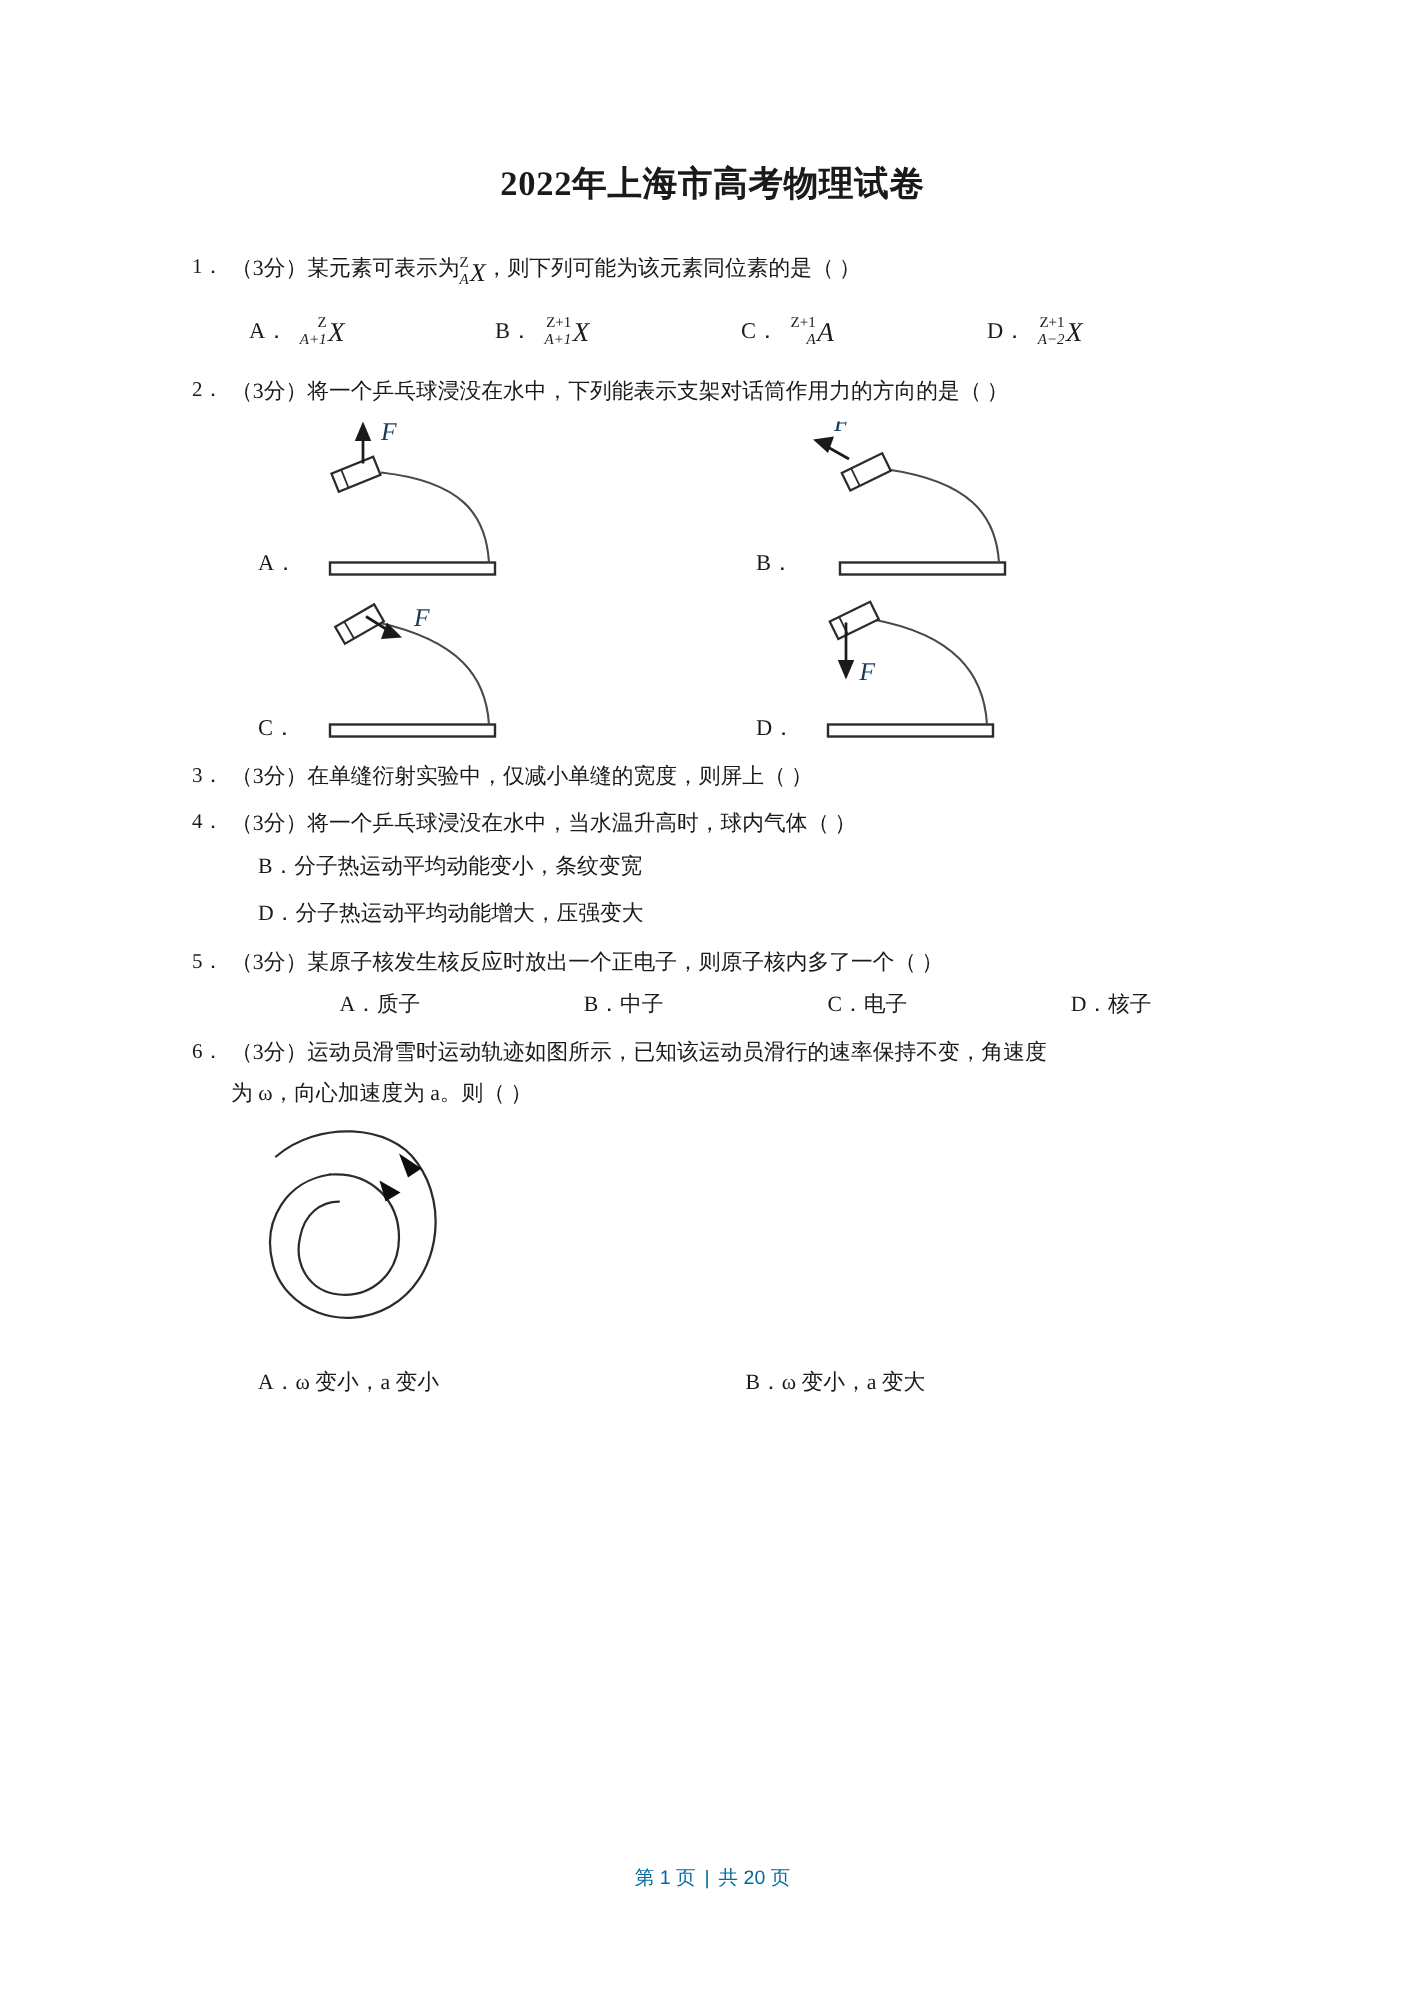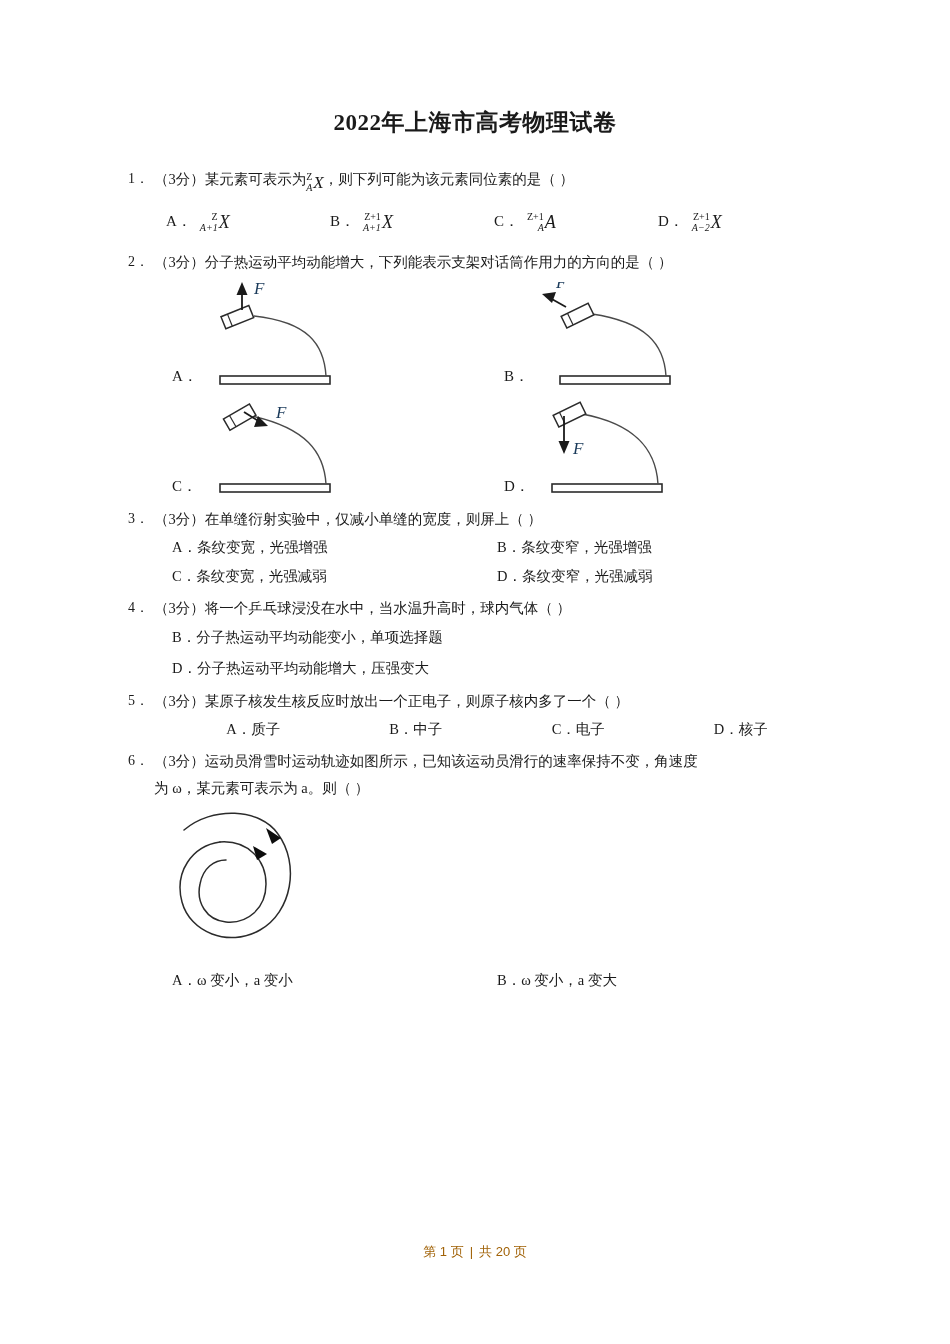--- a/index.html
+++ b/index.html
@@ -175,21 +175,21 @@
   }
 
   
   .footer {
     position: absolute;
     left: 0;
     top: 1243px;
     width: 950px;
     text-align: center;
     font-size: 13px;
-    color: #a16207;
+    color: #0369a1;
     font-family: "Liberation Sans", sans-serif;
   }
   .footer .sep { padding: 0 6px; }
 </style>
 </head>
 <body>
 
 <div class="page">
 
   <div class="content">
@@ -217,21 +217,21 @@
         </div>
         <div class="opt">
           <span class="opt-letter">D．</span>
           <span class="iso"><span class="pre"><span class="sup">Z+1</span><span class="sub">A−2</span></span><span class="sym">X</span></span>
         </div>
       </div>
     </div>
 
     <div class="question">
       <div class="q-stem">
-        <span class="q-num">2．</span><span>（3分）</span><span>分子热运动平均动能增大，下列能表示支架对话筒作用力的方向的是（      ）</span>
+        <span class="q-num">2．</span><span>（3分）</span><span>将一个乒乓球浸没在水中，下列能表示支架对话筒作用力的方向的是（      ）</span>
       </div>
 
       <div class="fig-grid">
 
         <div class="fig-cell">
           <span class="fig-label">A．</span>
           <svg class="fig-svg" width="210" height="110" viewBox="0 0 210 110">
 
             <rect x="22" y="94" width="110" height="8" fill="#ffffff" stroke="#2b2b2b" stroke-width="1.6"></rect>
 
@@ -296,55 +296,49 @@
           </svg>
         </div>
 
       </div>
     </div>
 
     <div class="question">
       <div class="q-stem">
         <span class="q-num">3．</span><span>（3分）</span><span>在单缝衍射实验中，仅减小单缝的宽度，则屏上（      ）</span>
       </div>
-      <div class="opts-2col">
-        <div class="opt">A．条纹变宽，光强增强</div>
-        <div class="opt">B．条纹变窄，光强增强</div>
-        <div class="opt">C．条纹变宽，光强减弱</div>
-        <div class="opt">D．条纹变窄，光强减弱</div>
-      </div>
     </div>
 
     <div class="question">
       <div class="q-stem">
         <span class="q-num">4．</span><span>（3分）</span><span>将一个乒乓球浸没在水中，当水温升高时，球内气体（      ）</span>
       </div>
       <div class="opts-1col">
-        <div>B．分子热运动平均动能变小，单项选择题</div>
+        <div>B．分子热运动平均动能变小，条纹变宽</div>
         <div>D．分子热运动平均动能增大，压强变大</div>
       </div>
     </div>
 
     <div class="question">
       <div class="q-stem">
         <span class="q-num">5．</span><span>（3分）</span><span>某原子核发生核反应时放出一个正电子，则原子核内多了一个（      ）</span>
       </div>
       <div class="opts-4col">
         <div class="opt">A．质子</div>
         <div class="opt">B．中子</div>
         <div class="opt">C．电子</div>
         <div class="opt">D．核子</div>
       </div>
     </div>
 
     <div class="question">
       <div class="q-stem">
         <span class="q-num">6．</span><span>（3分）</span><span>运动员滑雪时运动轨迹如图所示，已知该运动员滑行的速率保持不变，角速度</span>
       </div>
-      <div class="q-cont">为 ω，某元素可表示为 a。则（      ）</div>
+      <div class="q-cont">为 ω，向心加速度为 a。则（      ）</div>
 
       <div class="spiral-wrap">
         <svg width="190" height="150" viewBox="0 0 190 150">
 
           <path d="M16,22 C44,-2 92,0 110,26 C132,56 124,104 92,122 C60,140 22,124 14,94 C6,64 24,38 52,34" fill="none" stroke="#2b2b2b" stroke-width="1.5" stroke-linecap="round"></path>
 
           <path d="M52,34 C80,32 98,52 98,76 C98,100 80,116 58,114 C38,112 28,94 32,76 C35,60 46,52 58,52" fill="none" stroke="#2b2b2b" stroke-width="1.5" stroke-linecap="round"></path>
 
           <polygon points="113,30 98,20 104,36" fill="#0d0d0d"></polygon>
           <polygon points="99,46 85,38 89,52" fill="#0d0d0d"></polygon>

